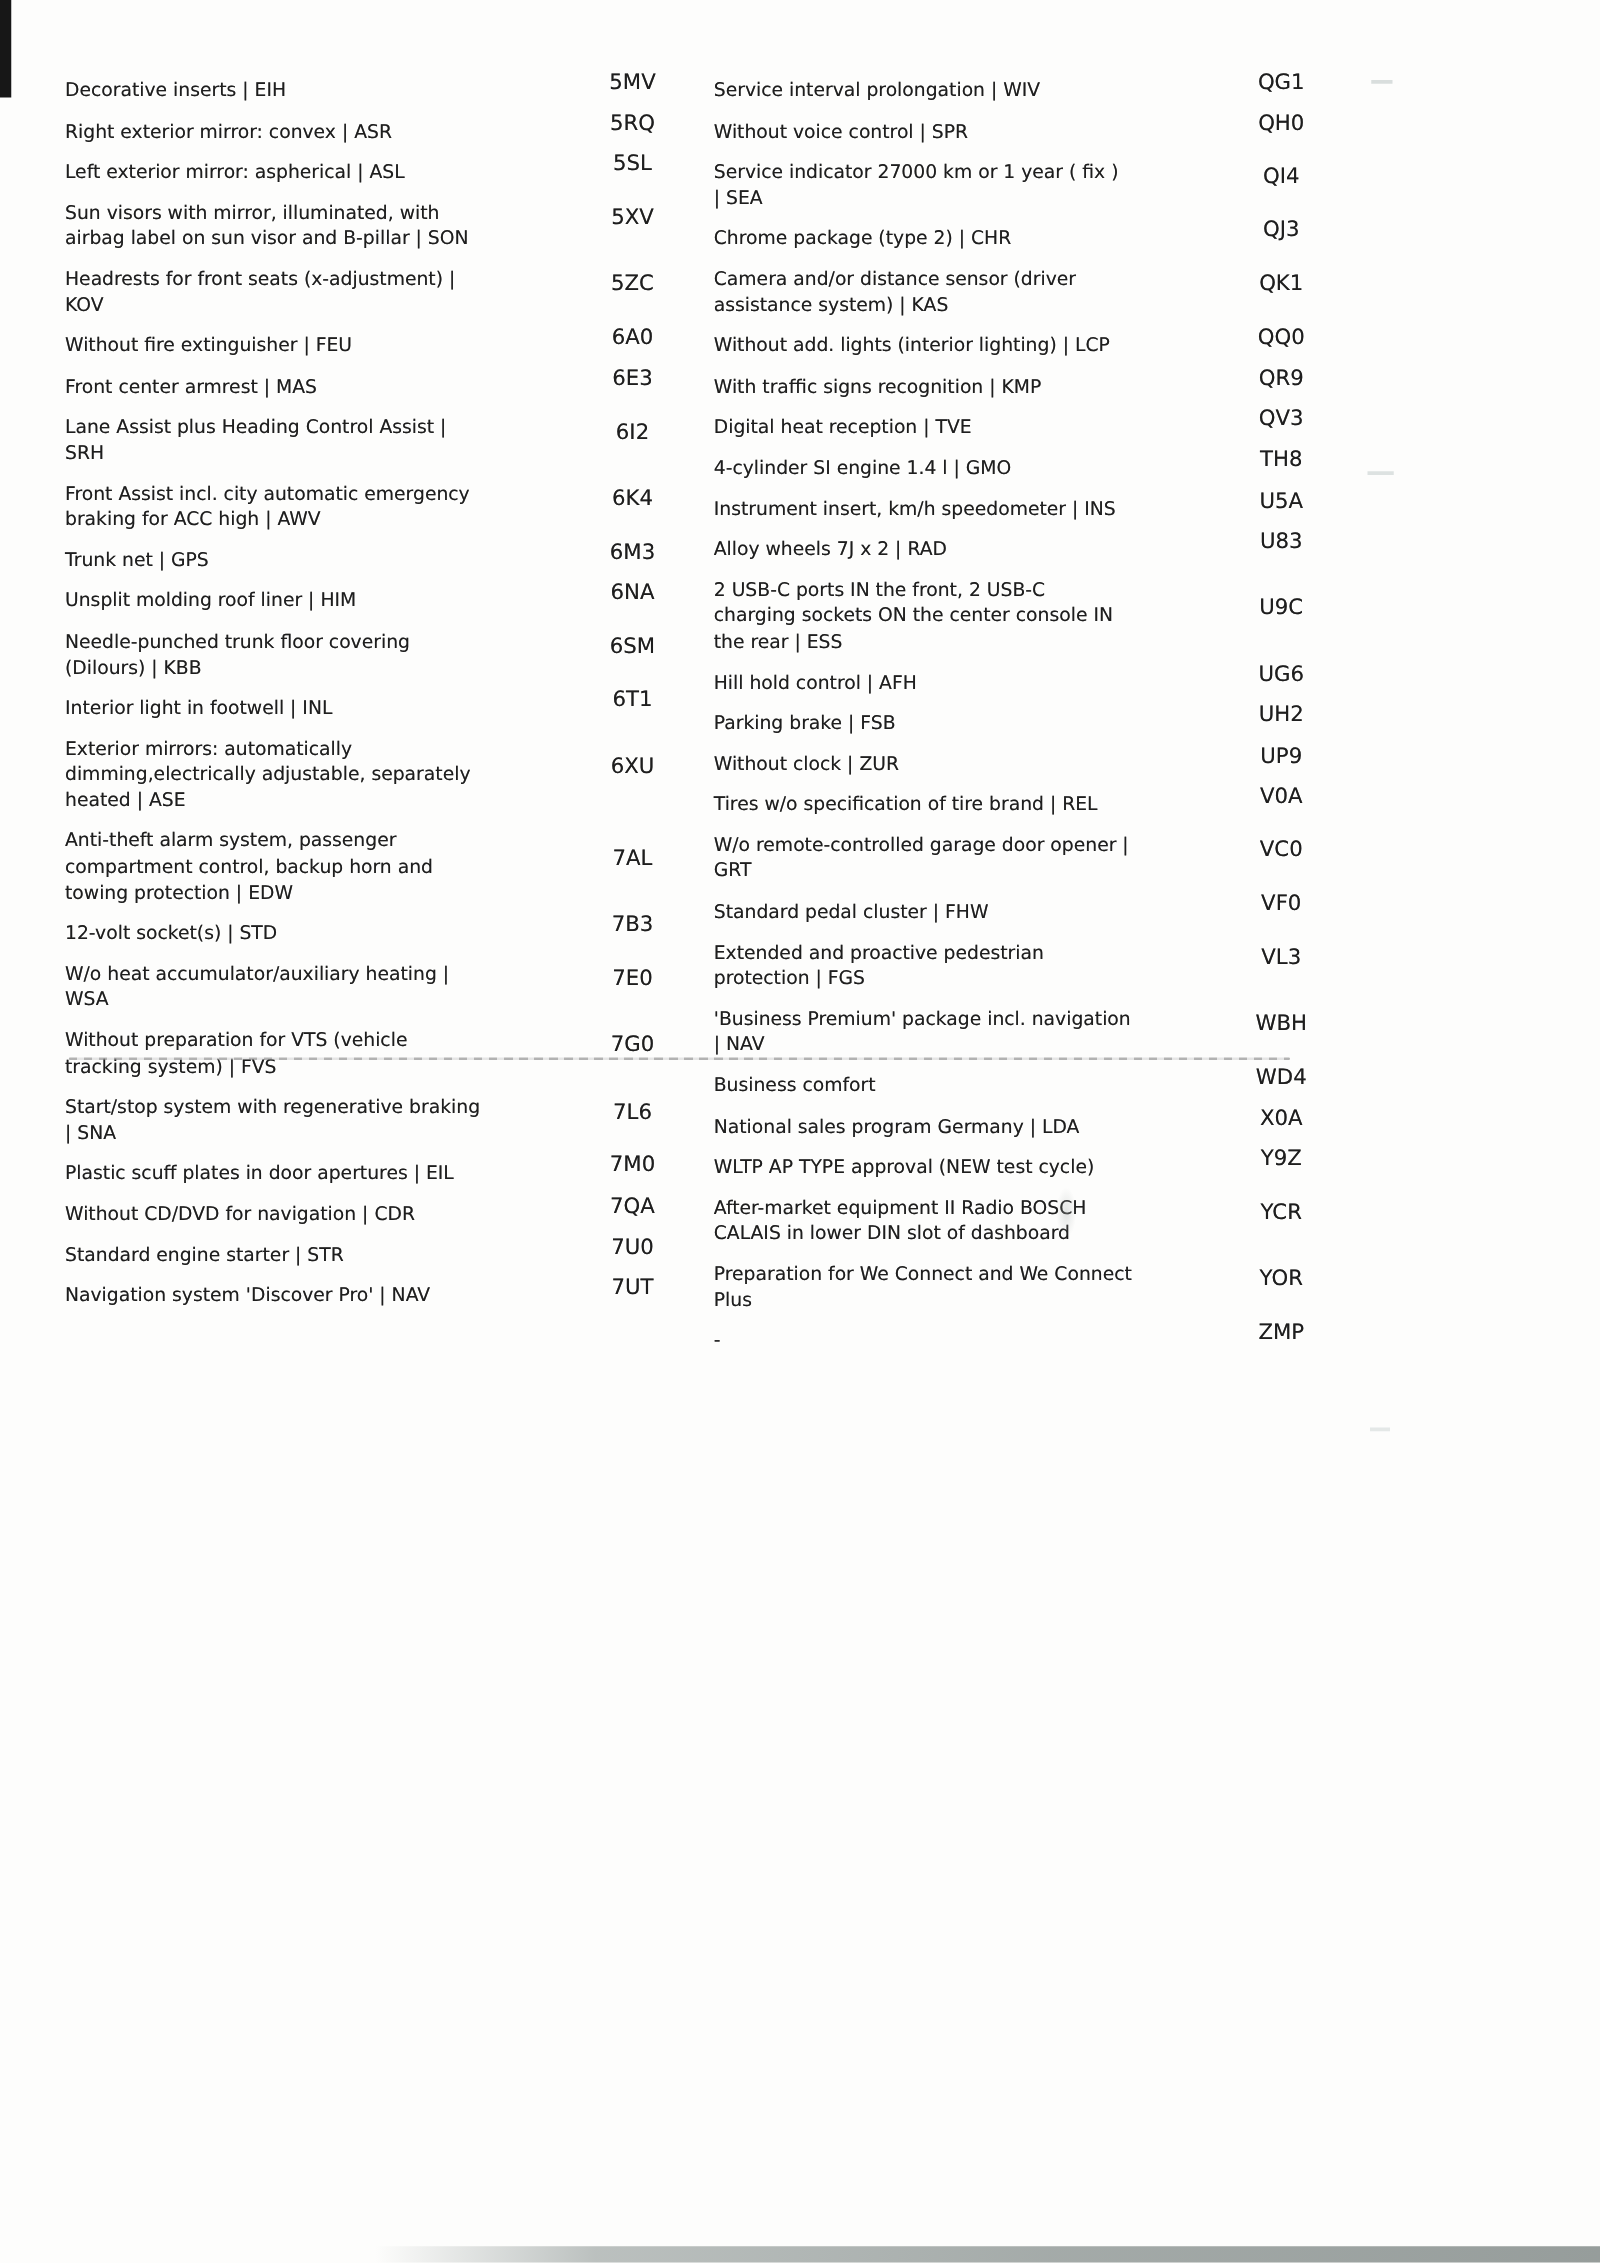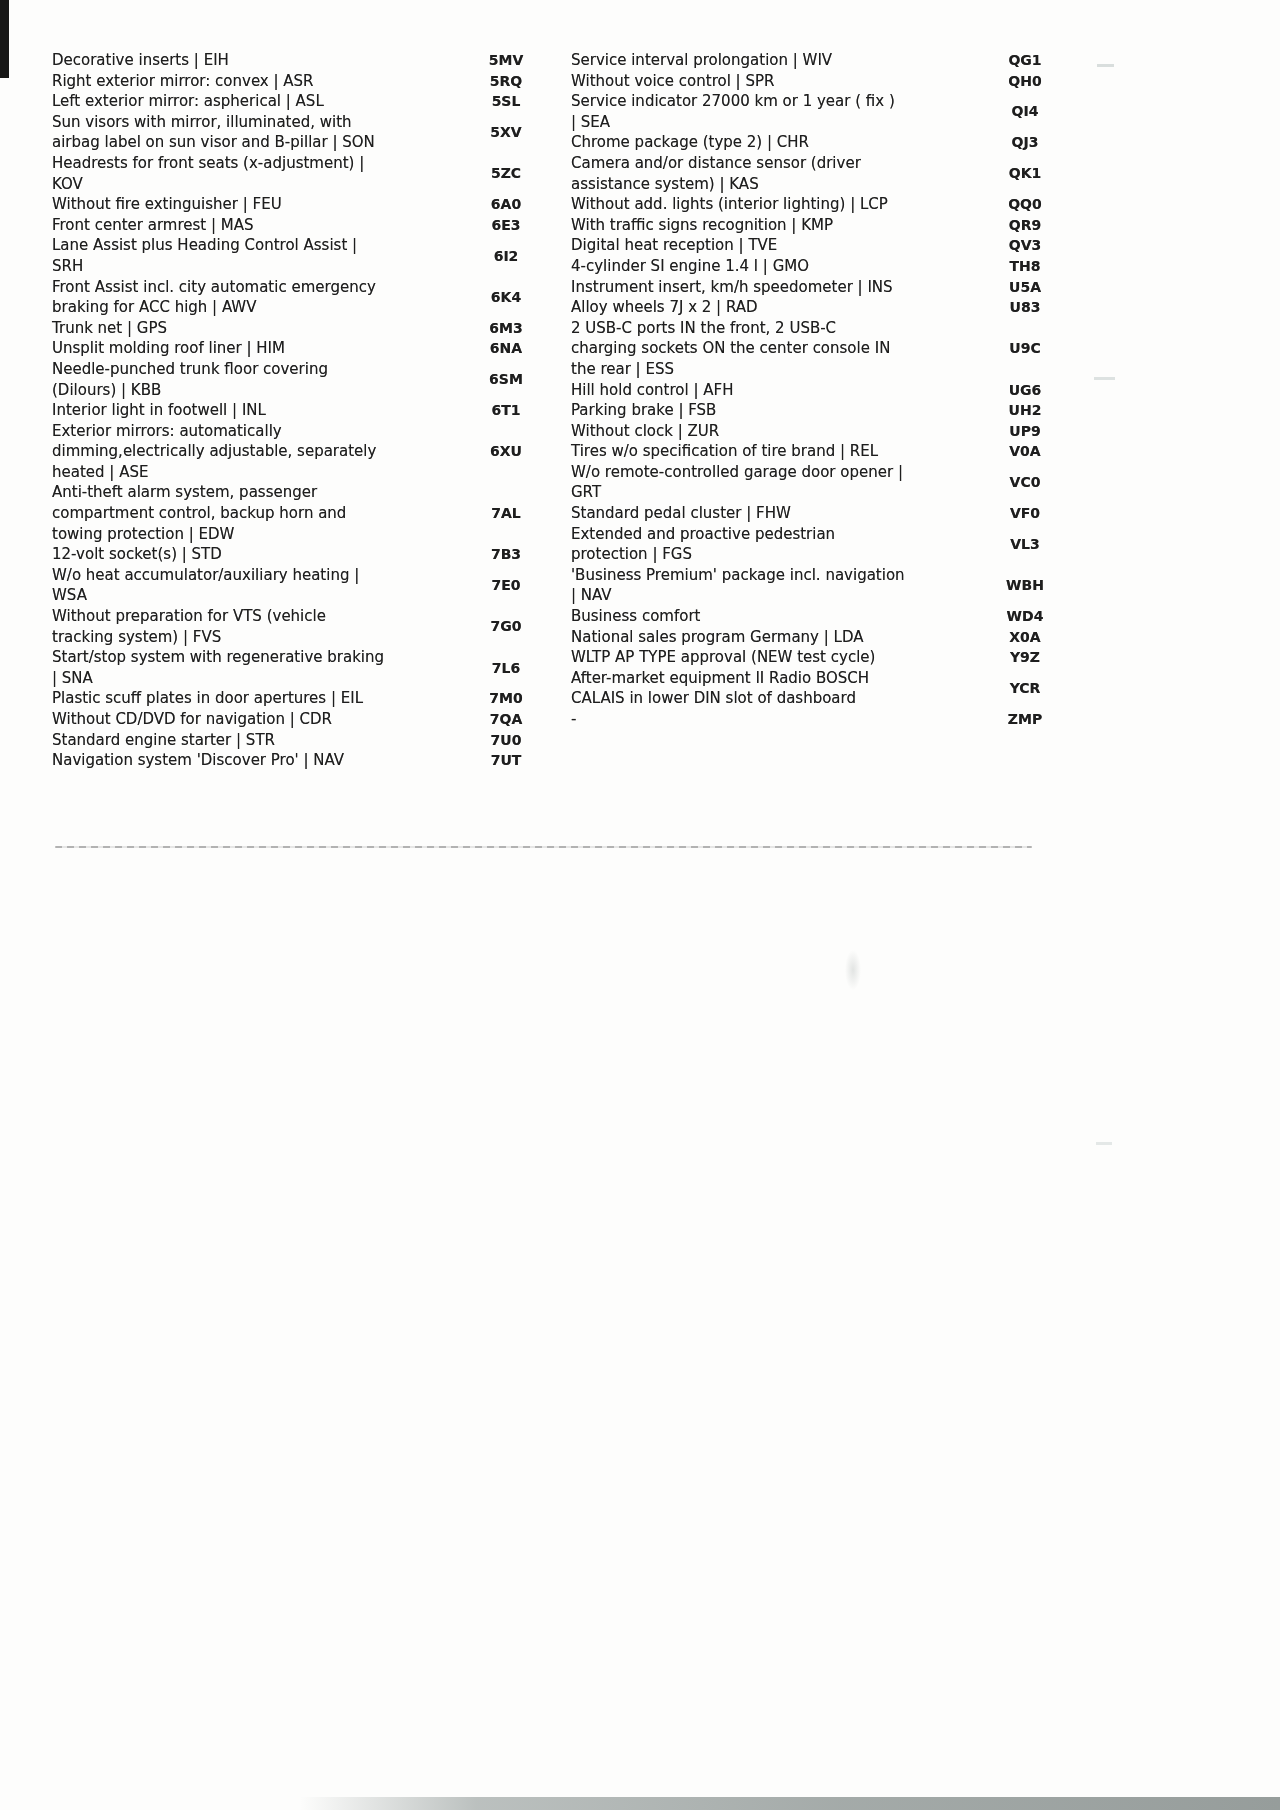--- a/index.html
+++ b/index.html
@@ -23,28 +23,29 @@
   .col-right { left: 571px; width: 486px; }
 
   .row { display: flex; align-items: stretch; }
 
   .desc {
     flex: 1;
     font-size: 15px;
     line-height: 20.6px;
     white-space: pre-line;
     text-shadow: 0 0 0.5px rgba(30,30,30,0.55);
+    margin-top: 12px;
   }
   .code {
     width: 64px;
     display: flex;
     align-items: center;
     justify-content: center;
-    font-size: 14px;
-    font-weight: bold;
+    font-size: 17px;
+    font-weight: normal;
     line-height: 20.6px;
     text-shadow: 0 0 0.5px rgba(20,20,20,0.6);
   }
 
   .separator {
     position: absolute;
     left: 55px;
     top: 846px;
     width: 977px;
     height: 2px;
@@ -336,20 +337,25 @@
         <div class="desc">WLTP AP TYPE approval (NEW test cycle)</div>
         <div class="code">Y9Z</div>
       </div>
 
       <div class="row">
         <div class="desc">After-market equipment II Radio BOSCH
 CALAIS in lower DIN slot of dashboard</div>
         <div class="code">YCR</div>
       </div>
 
+      <div class="row">
+        <div class="desc">Preparation for We Connect and We Connect
+Plus</div>
+        <div class="code">YOR</div>
+      </div>
 
       <div class="row">
         <div class="desc">-</div>
         <div class="code">ZMP</div>
       </div>
     </div>
 
   <div class="separator"></div>
 
   <div class="artifact art-right-1"></div>

